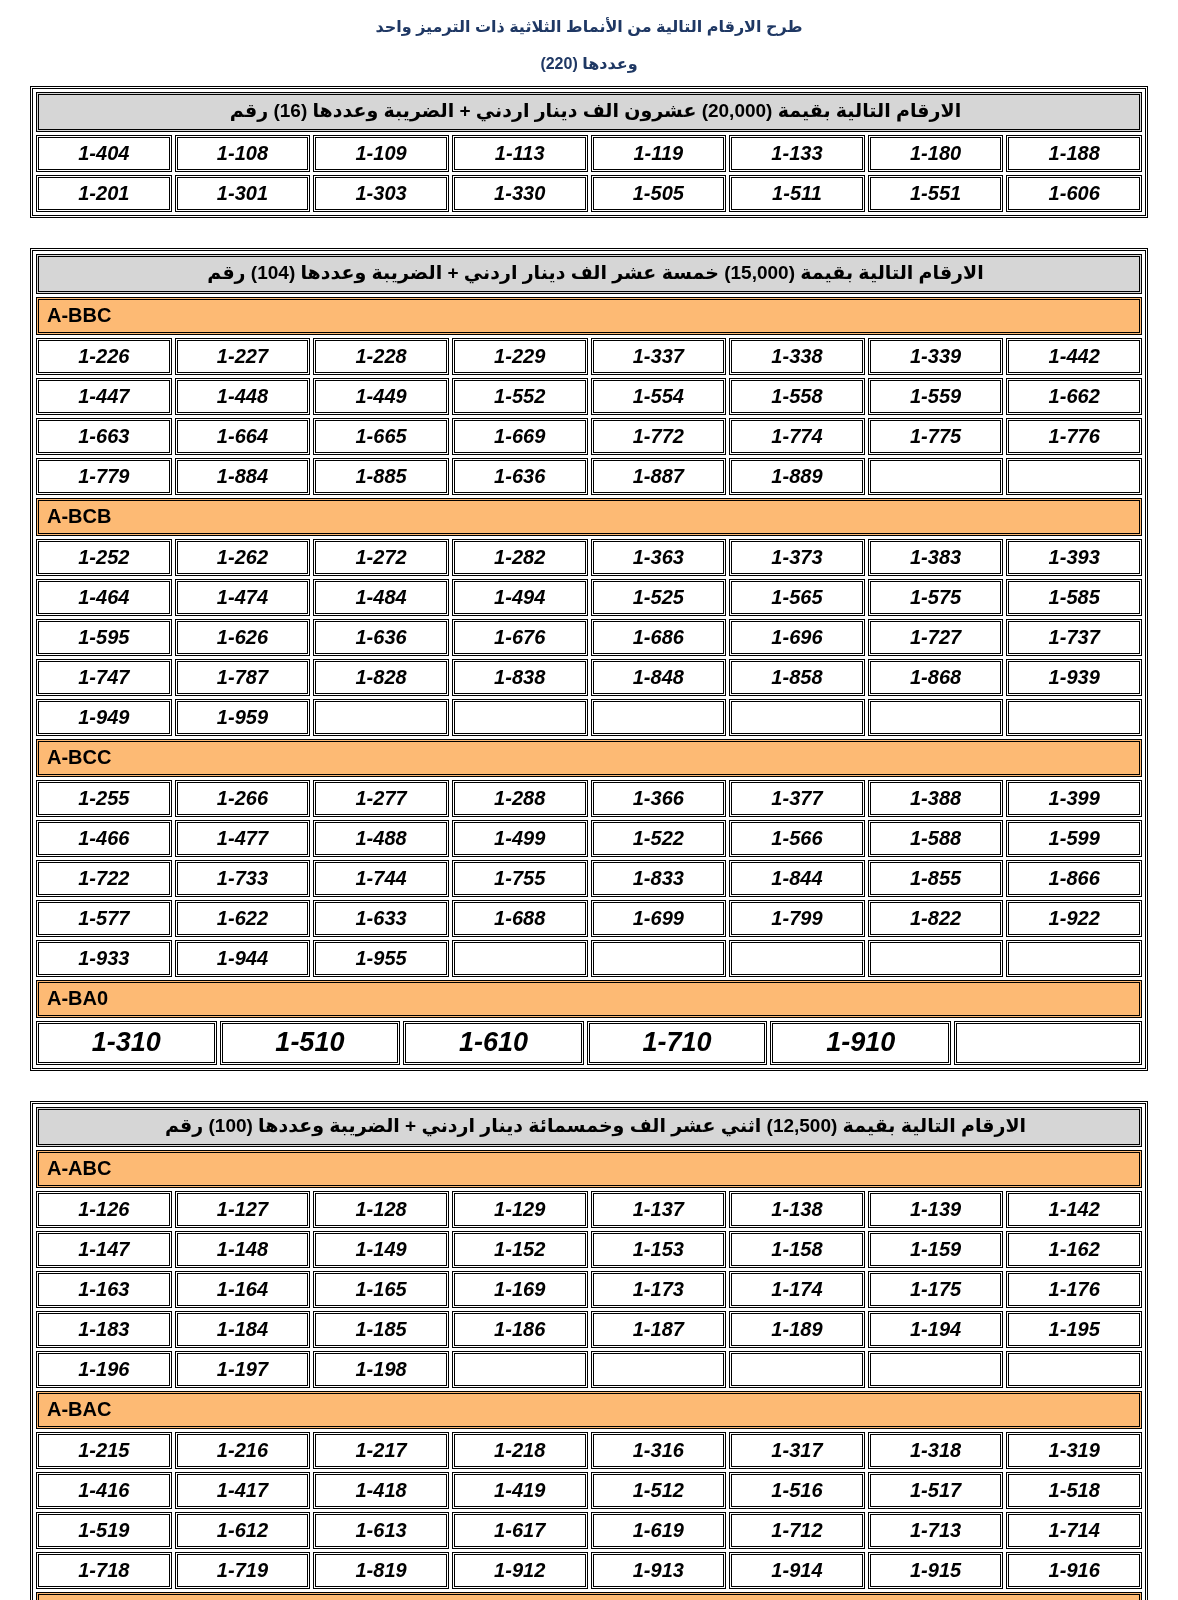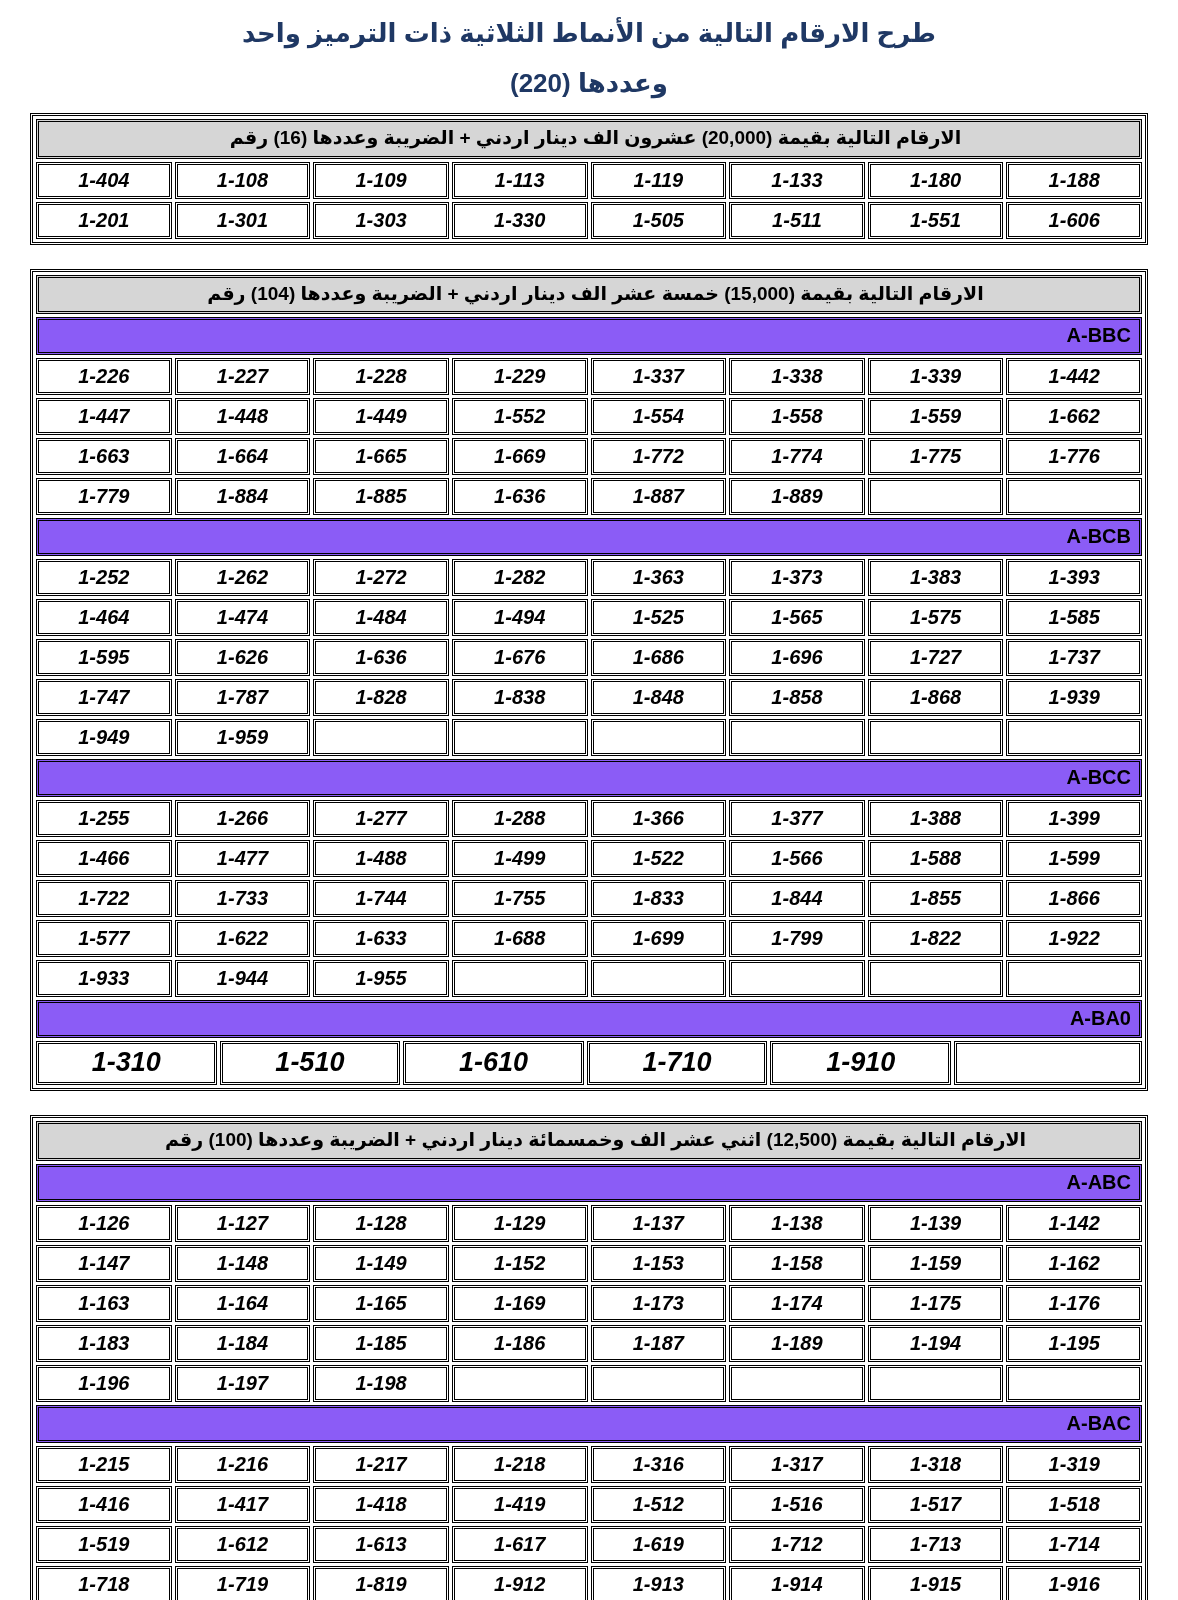--- a/index.html
+++ b/index.html
@@ -20,57 +20,57 @@
     width: 1178px;
     box-sizing: border-box;
     padding: 0;
     position: relative;
   }
 
   
   .doc-title {
     color: #1F3864;
     font-weight: bold;
-    font-size: 26px;
+    font-size: 16px;
     line-height: 1.32;
     text-align: center;
     padding: 16px 170px 10px 170px;
     letter-spacing: 0px;
     direction: rtl;
   }
   .doc-title .line2 { display: block; margin-top: 16px; }
 
   
   .section {
     margin: 0 30px 0 30px;
     border: 3px double #000;
     box-sizing: border-box;
     background: #ffffff;
     padding: 3px;
   }
-  .section + .section { margin-top: 24px; }
+  .section + .section { margin-top: 30px; }
 
   
   .sec-head {
     background: #d6d6d6;
     border: 3px double #000;
     text-align: center;
     font-weight: bold;
     font-size: 19px;
     line-height: 1.1;
     padding: 6px 8px 7px 21px;
     direction: rtl;
     box-sizing: border-box;
   }
 
   
   .sub-head {
-    background: #8b5cf6;
+    background: #fdba74;
     border: 3px double #000;
-    text-align: right;
+    text-align: left;
     font-weight: bold;
     font-size: 20px;
     line-height: 1.05;
     padding: 5px 8px 6px 8px;
     direction: ltr;
     box-sizing: border-box;
     margin-top: 3px;
   }
 
   

